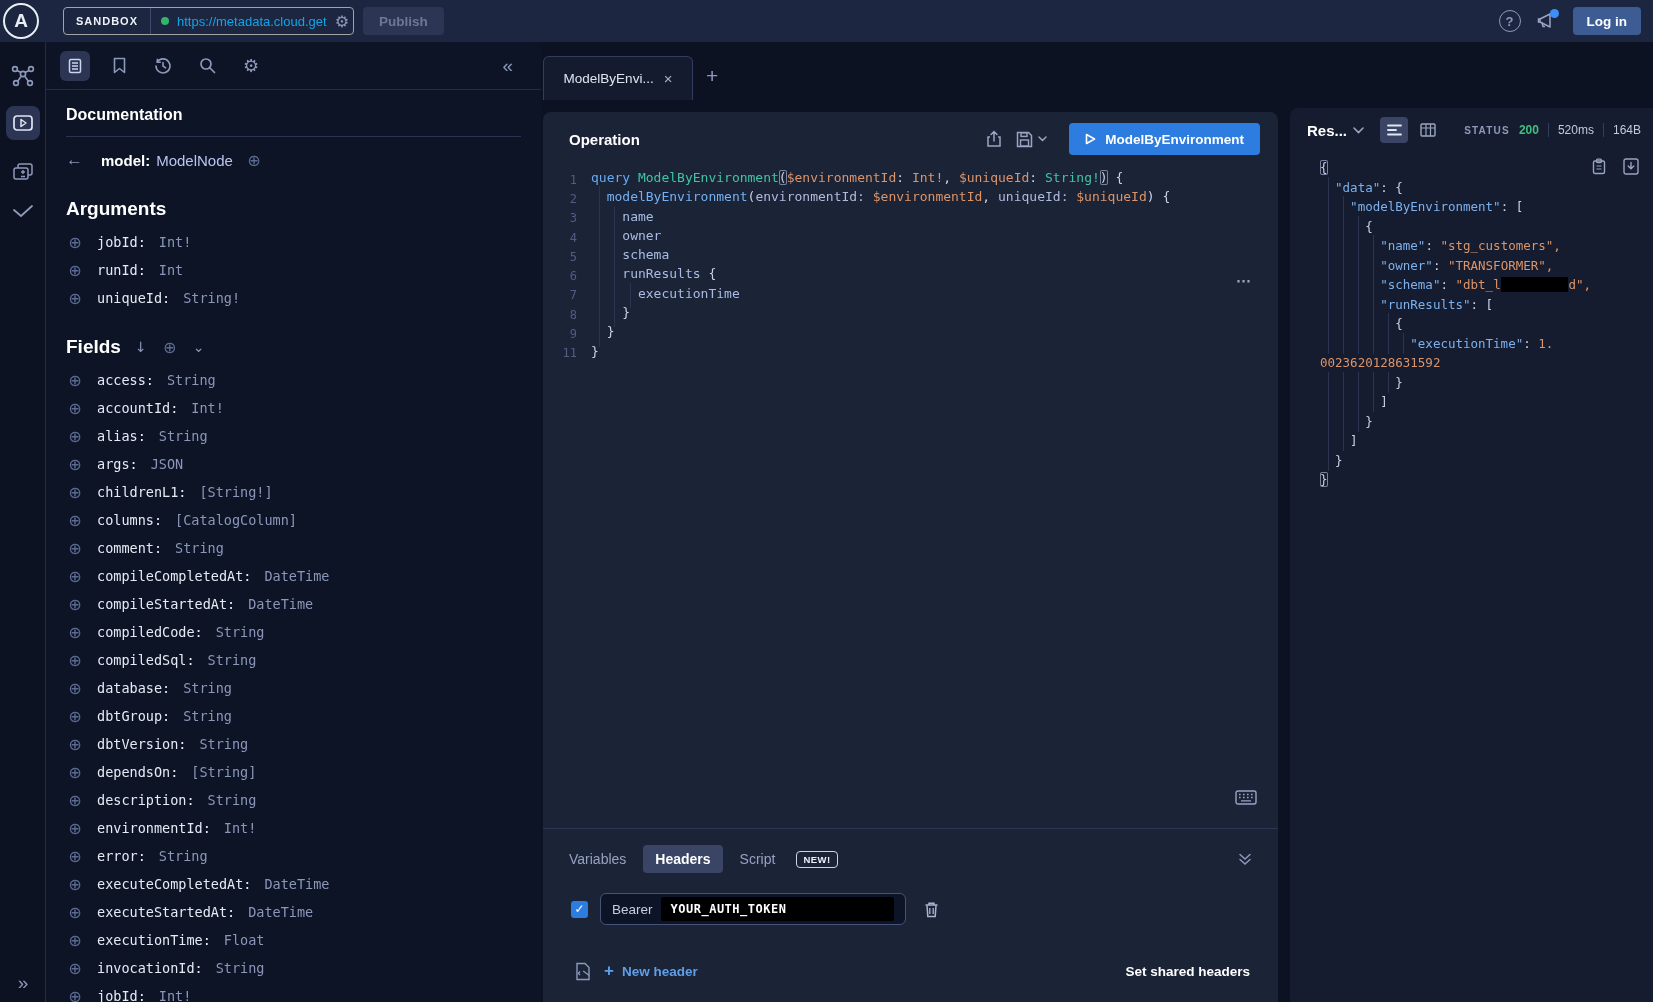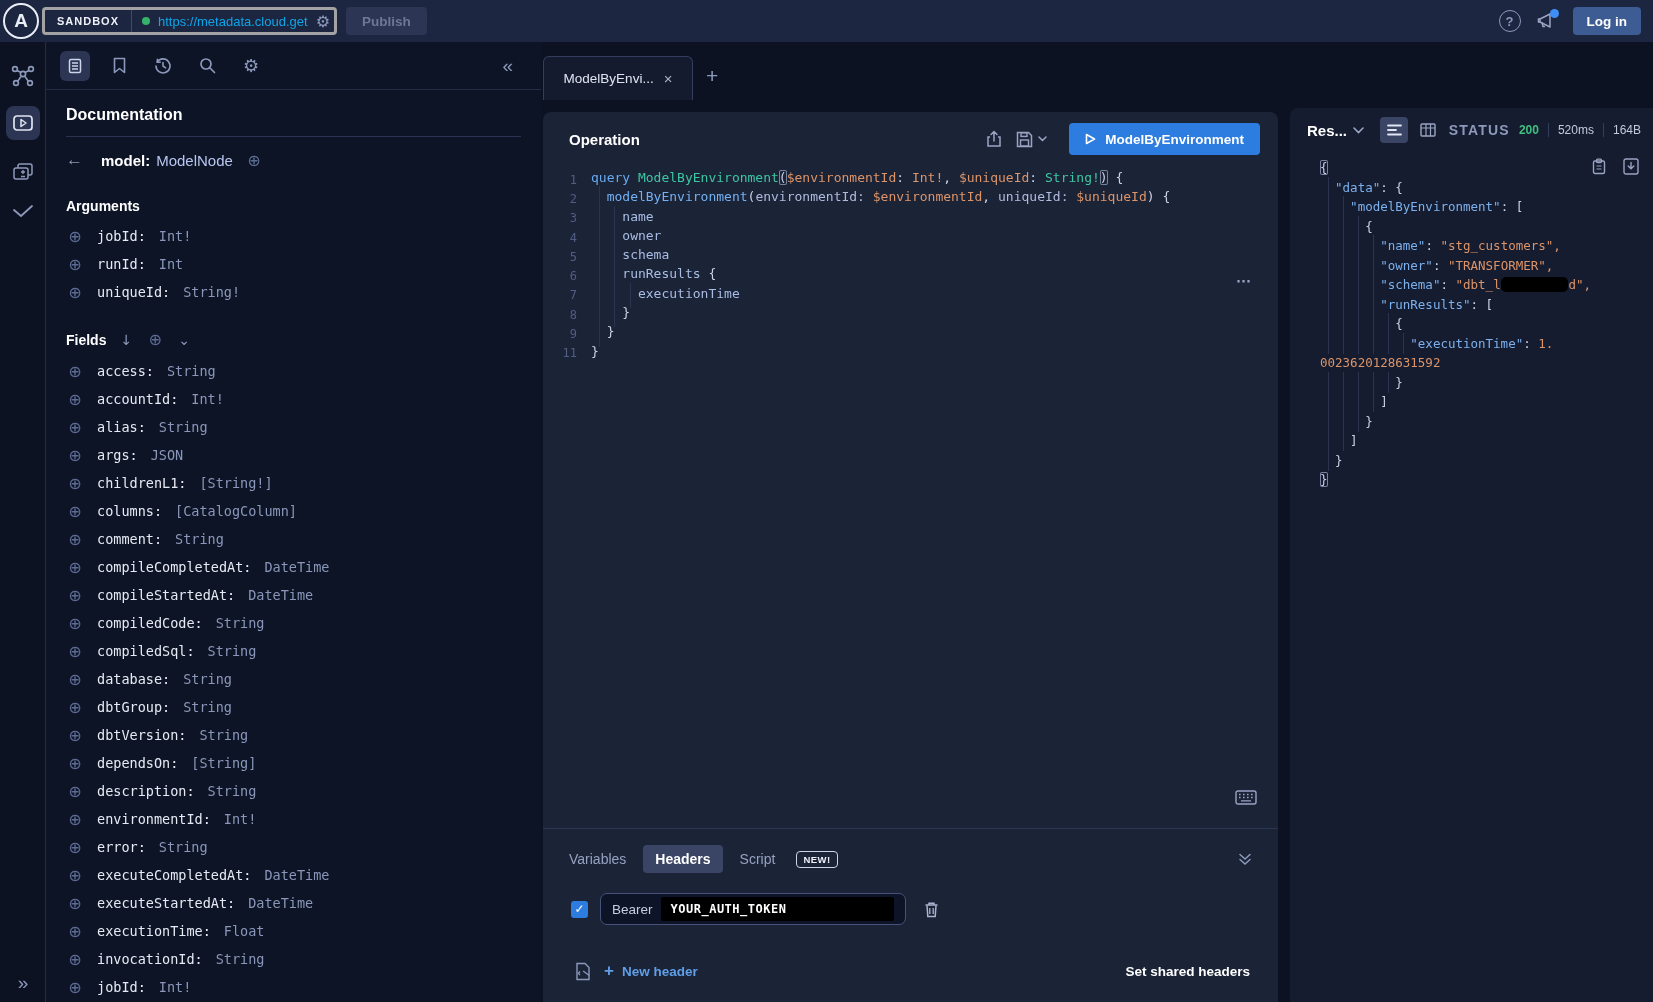--- a/index.html
+++ b/index.html
@@ -6,21 +6,21 @@
   html,body { width:1653px; height:1002px; overflow:hidden; background:#0c1222;
               font-family:"Liberation Sans", sans-serif; color:#e9edf6; }
   .mono { font-family:"DejaVu Sans Mono", monospace; }
   svg { display:block; }
 
   
   #topbar { position:absolute; left:0; top:0; width:1653px; height:42px; background:#1d2640;
             display:flex; align-items:center; z-index:5; }
   #logo { width:36px; height:36px; border:2px solid #e9edf6; border-radius:50%; margin-left:3px;
           display:flex; align-items:center; justify-content:center; font-weight:bold; font-size:19px; }
-  #urlchip { display:flex; align-items:center; height:28px; border:3px solid #a3a3a3; border-radius:4px; margin-left:3px; }
+  #urlchip { display:flex; align-items:center; height:28px; border:1px solid #a3a3a3; border-radius:4px; margin-left:24px; }
   #sandbox-seg { padding:0 12px; height:100%; display:flex; align-items:center; border-right:1px solid #3e4a70;
                  font-size:11px; font-weight:bold; letter-spacing:1px; color:#eef1f8; }
   #url-seg { display:flex; align-items:center; gap:8px; padding:0 10px; width:202px; overflow:hidden; }
   .dot-green { width:8px; height:8px; border-radius:50%; background:#36b36b; flex:none; }
   #url-text { font-size:13px; color:#0ea5e9; white-space:nowrap; }
   #publish-btn { margin-left:9px; height:28px; padding:0 16px; background:#2c3553; color:#6d7896;
                  border:none; border-radius:4px; font-size:13.5px; font-weight:bold; }
   #topbar-right { margin-left:auto; display:flex; align-items:center; gap:16px; padding-right:12px; }
   #help-icon { width:22px; height:22px; border:1.6px solid #8d99bb; border-radius:50%; color:#8d99bb;
                font-size:13px; font-weight:bold; display:flex; align-items:center; justify-content:center; }
@@ -45,21 +45,21 @@
   .tb-ic { color:#8d99bb; width:30px; height:30px; display:flex; align-items:center; justify-content:center; }
   #tb-doc { background:#2c3654; border-radius:6px; color:#ccd5ea; }
   #tb-collapse { margin-left:auto; font-size:19px; color:#8d99bb; }
   #docs-body { padding:16px 0 0 20px; }
   #docs-title { font-size:16px; font-weight:bold; color:#fff; padding-bottom:12px;
                 border-bottom:1px solid #2a3352; margin-right:20px; }
   #type-row { display:flex; align-items:center; gap:12px; margin-top:13px; }
   #back-arrow { color:#8d99bb; font-size:17px; }
   #type-kind { font-size:15px; font-weight:bold; color:#fff; margin-left:6px; }
   #type-name { font-size:15px; color:#b9c6f0; margin-left:-6px; }
-  .section-h { font-size:14px; font-weight:bold; color:#fff; }
+  .section-h { font-size:19px; font-weight:bold; color:#fff; }
   #args-title { margin-top:28px; }
   .doc-row { display:flex; align-items:center; height:28px; gap:13px; }
   .doc-list { margin-top:8px; }
   .cplus { color:#5c6b94; font-size:16px; width:18px; text-align:center;
            font-family:"DejaVu Sans", sans-serif; }
   .doc-name { font-size:13.5px; color:#e6eaf4; }
   .doc-type { font-size:13.5px; color:#8b97ba; }
   #fields-head { display:flex; align-items:center; gap:14px; margin-top:24px; }
   .fh-ic { color:#8d99bb; font-size:14px; font-family:"DejaVu Sans", sans-serif; }
 
@@ -85,58 +85,58 @@
   #editor .lc { min-height:19.3px; }
   .g { position:absolute; top:-3px; bottom:-3px; border-left:1px solid #2a3450; }
   .tk.p  { color:#ccd3e8; }  .tk.kw { color:#66aaf2; }
   .tk.opn{ color:#3ec6a2; }  .tk.var{ color:#dd9468; }
   .tk.tyo{ color:#dd9468; }  .tk.tyt{ color:#3ec6a2; }
   .tk.fld{ color:#74b0f2; }  .tk.f2 { color:#a9bce4; }
   .tk.arg{ color:#b0badd; }
   .tk.key{ color:#7cb1ee; }  .tk.str{ color:#dd9468; }
   .tk.num{ color:#dd9468; }  .tk.pb { color:#ccd3e8; }
   .bx { box-shadow:inset 0 0 0 1px #77839f; border-radius:2px; }
-  .red { background:#000; color:transparent; border-radius:5px; }
+  .red { background:#000; color:transparent; border-radius:0; }
   #op-more { position:absolute; left:693px; top:160px; color:#99a3c4; font-size:15px; font-weight:bold; letter-spacing:2px; }
   #kbd-icon { position:absolute; left:692px; top:678px; color:#99a3c4; }
   #mid-divider { position:absolute; left:543px; top:828px; width:735px; height:1px; background:#2b3554; z-index:2; }
 
   
   #req { position:absolute; left:543px; top:829px; width:735px; bottom:0; background:#1b2337; }
   #req-tabs { display:flex; align-items:center; gap:5px; padding:16px 26px 0 14px; }
   .req-tab { font-size:14px; color:#97a1c0; padding:6px 12px; }
   .req-tab.active { background:#3a4464; border-radius:4px; color:#fff; font-weight:bold; }
   #new-badge { margin-left:4px; border:1.5px solid #ccd4e8; border-radius:4px; padding:2px 6px;
                font-size:9.5px; font-weight:bold; letter-spacing:0.5px; color:#eef1f8; }
   #req-collapse { margin-left:auto; color:#8d99bb; }
   #hdr-row { display:flex; align-items:center; gap:12px; padding:20px 26px 0 28px; }
   #hdr-check { width:17px; height:17px; background:#2d7ce0; border-radius:3px; color:#fff; font-size:12px;
                display:flex; align-items:center; justify-content:center; flex:none; }
   .hdr-input { height:32px; background:#0d1428; border:1px solid #47527a; border-radius:6px;
                display:flex; align-items:center; padding:0 11px; }
   #hdr-key { width:290px; font-size:14px; color:#e4e9f3; }
-  #hdr-val { width:306px; gap:8px;border-radius:7px; }
+  #hdr-val { width:306px; gap:8px; }
   #bearer-label { font-size:13.5px; color:#c6cede; flex:none; }
   #token-pill { background:#000; border-radius:2px; flex:1; height:24px; display:flex; align-items:center;
                 padding:0 10px; color:#fff; font-size:12px; font-weight:bold; letter-spacing:0.5px; }
   #hdr-trash { color:#aab3cf; margin-left:6px; }
   #req-footer { display:flex; align-items:center; gap:13px; padding:36px 28px 0 32px; }
   #new-header-btn { color:#5f9fe8; font-size:13.5px; font-weight:bold; display:flex; align-items:center; gap:8px; }
   #shared-link { margin-left:auto; color:#ffffff; font-size:13.5px; font-weight:bold; }
   #script-doc-icon { color:#8d99bb; }
 
   
   #resp { position:absolute; left:1290px; top:108px; width:363px; bottom:0; background:#151c2f; border-radius:8px 0 0 0; }
   #resp-header { height:44px; display:flex; align-items:center; padding:0 12px 0 17px; gap:6px; }
   #resp-title { font-size:15px; font-weight:bold; color:#fff; }
   #resp-chev { color:#9aa5c2; }
   .view-ic { width:28px; height:26px; display:flex; align-items:center; justify-content:center; color:#9aa5c2; }
   #view-lines { background:#3a4464; border-radius:4px; color:#dfe5f2; margin-left:10px; }
   #resp-status { margin-left:auto; display:flex; align-items:center; gap:9px; }
-  #status-label { font-size:14px; letter-spacing:1.2px; color:#8d99bb; font-weight:bold; }
+  #status-label { font-size:10px; letter-spacing:1.2px; color:#8d99bb; font-weight:bold; }
   #status-code { font-size:12px; font-weight:bold; color:#3fbf7f; }
   .vdiv { width:1px; height:14px; background:#333d5c; }
   .meta-txt { font-size:12px; color:#c3cade; }
   #resp-body { position:relative; padding:6px 0 0 30px; }
   #resp-body .cl { height:19.5px; }
   #resp-body .lc { margin-left:0; font-size:12.5px; }
   #resp-tools { position:absolute; right:14px; top:50px; display:flex; gap:17px; color:#98a2c2; z-index:3; }
 </style>
 </head>
 <body>

